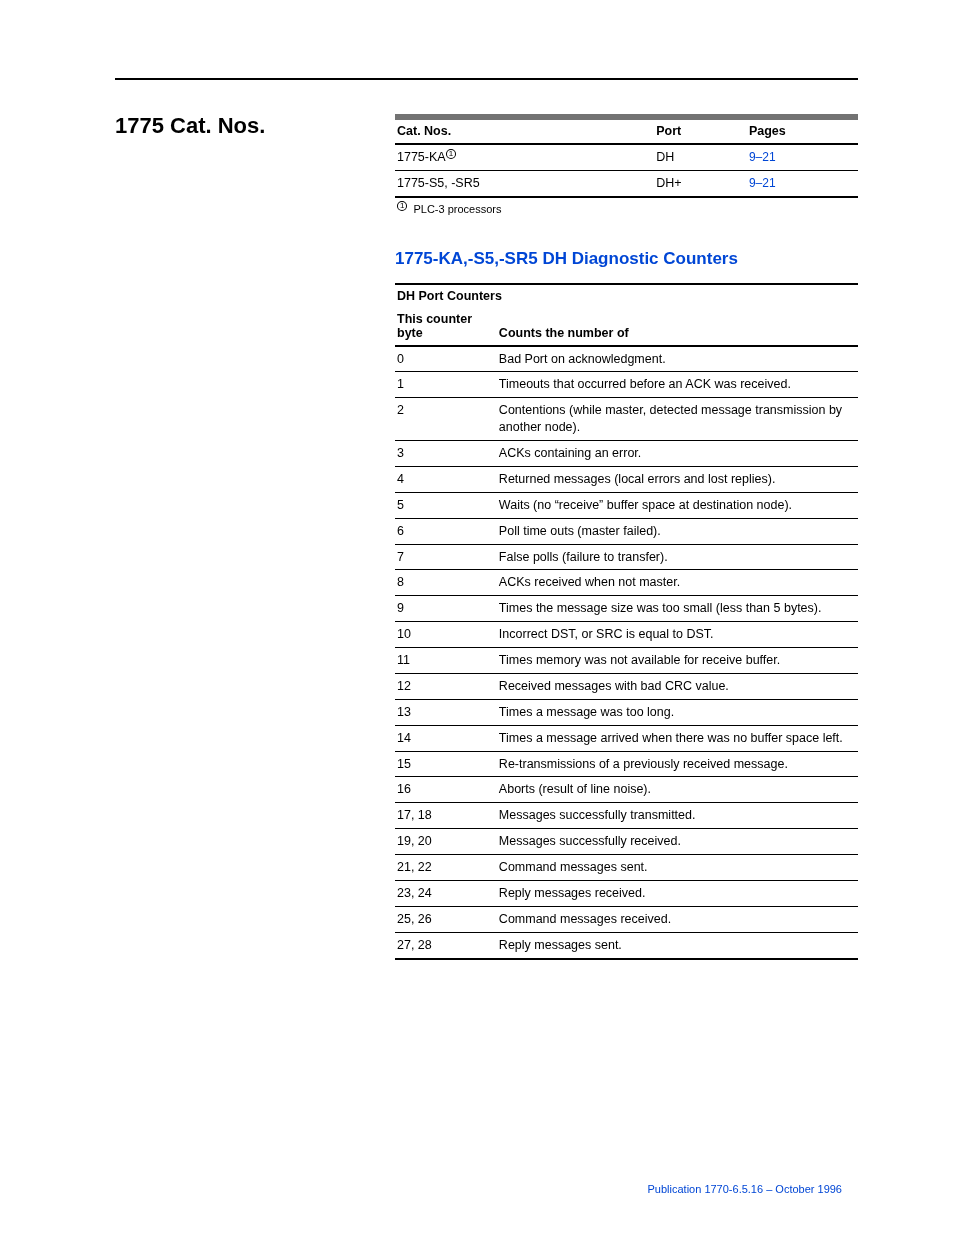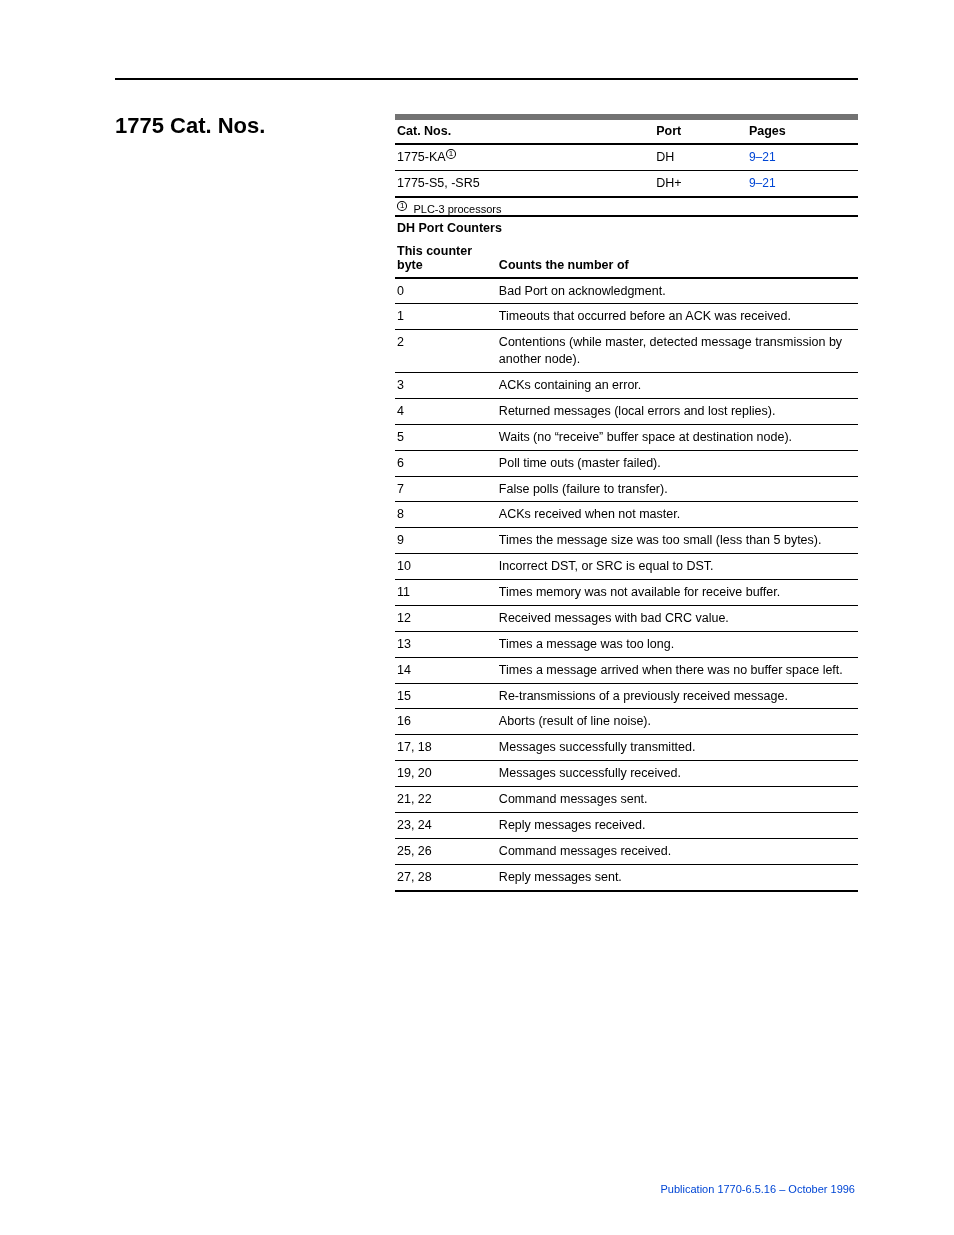--- a/index.html
+++ b/index.html
@@ -84,21 +84,21 @@
   .footnote .sup-circ { margin-right: 6px; }
   
   .dh-table thead tr.r1 { border-top: 2px solid #000; }
   .dh-table thead tr.r2 { border-bottom: 2px solid #000; }
   .dh-table tbody tr { border-bottom: 1px solid #000; }
   .dh-table tbody tr.last { border-bottom: 2px solid #000; }
   .dh-table .c1 { width: 22%; }
   .dh-table .c2 { width: 78%; }
   .pub-footer {
     position: absolute;
-    right: 99px;
+    right: 112px;
     bottom: 40px;
     font-size: 11px;
     color: #0046d5;
   }
 </style>
 </head>
 <body>
 
 <div class="page">
   <div class="top-rule"></div>
@@ -130,20 +130,21 @@
             <td>1775-S5, -SR5</td>
             <td>DH+</td>
             <td><a href="#" class="pagelink">9–21</a></td>
           </tr>
         </tbody>
       </table>
       <div class="footnote">
         <span class="sup-circ">1</span><span>PLC-3 processors</span>
       </div>
 
+      <h3 class="sub-title">1775-KA,-S5,-SR5 DH Diagnostic Counters</h3>
 
       <table class="dh-table">
         <thead>
           <tr class="r1">
             <th colspan="2">DH Port Counters</th>
           </tr>
           <tr class="r2">
             <th class="c1">This counter byte</th>
             <th class="c2">Counts the number of</th>
           </tr>

